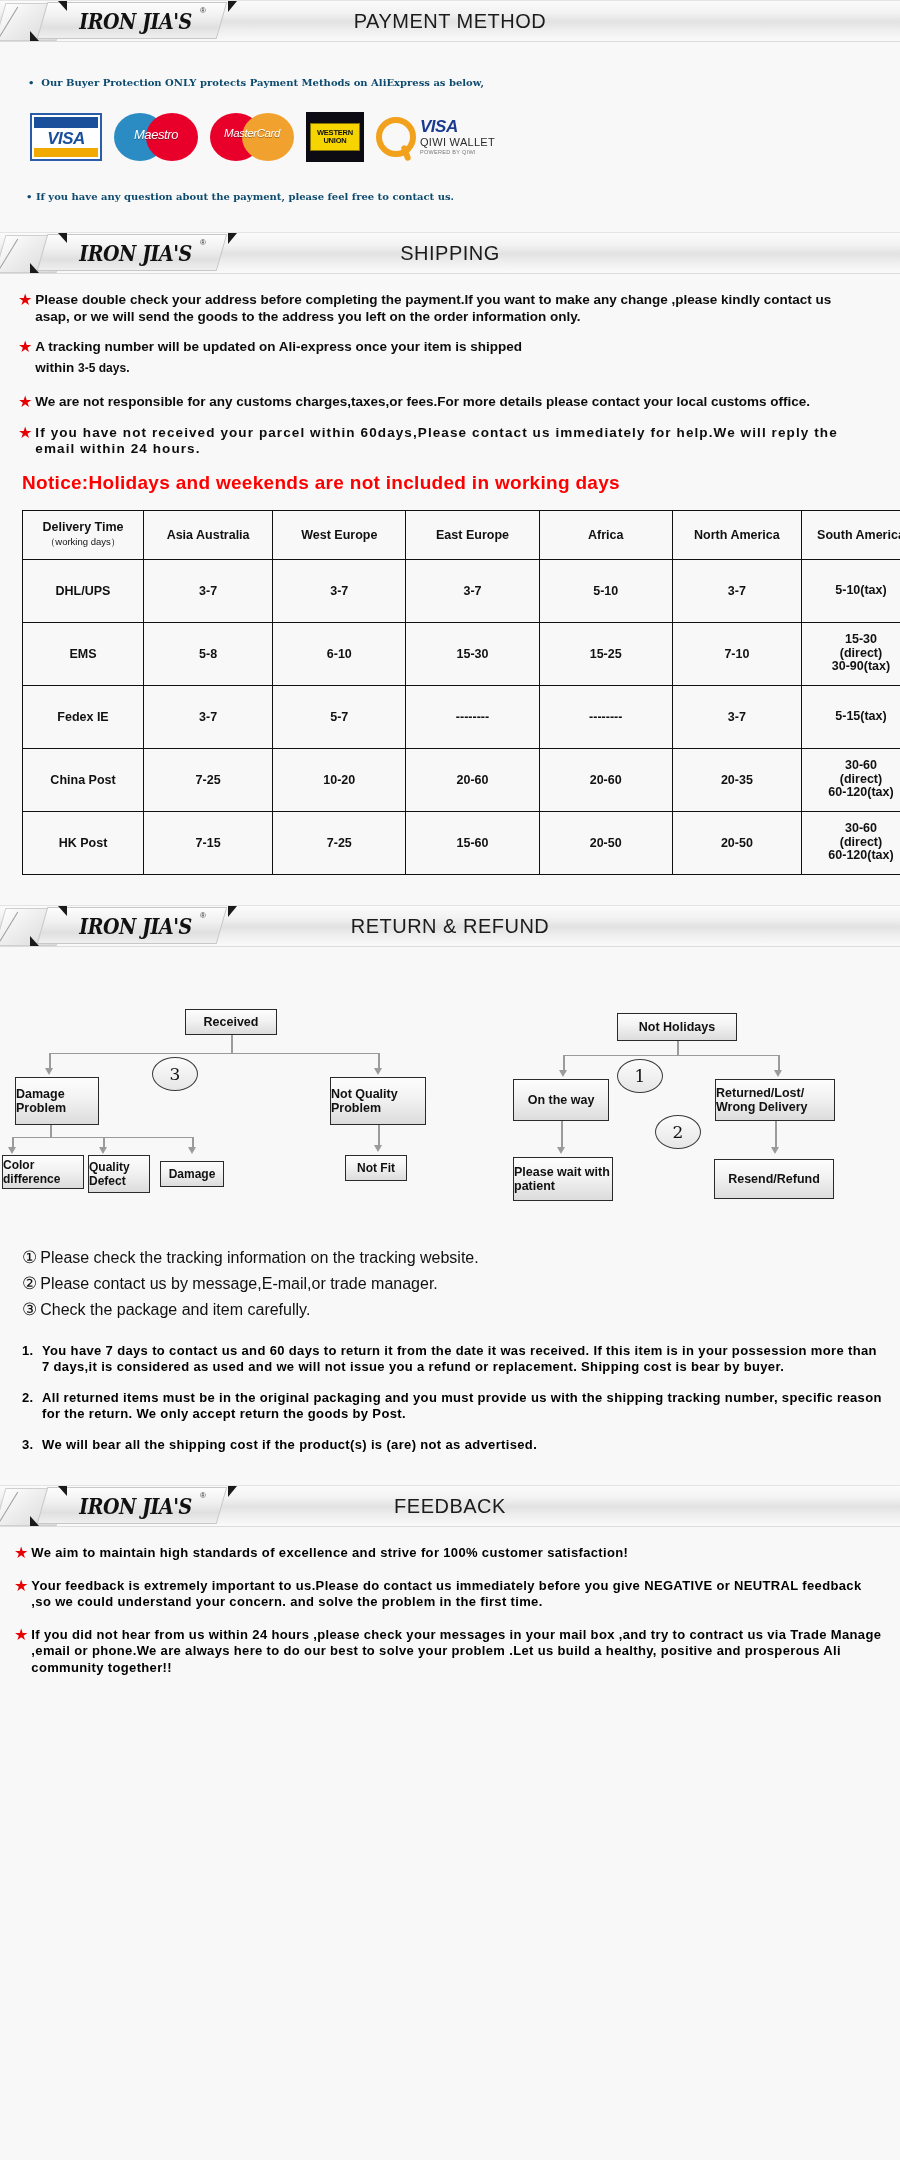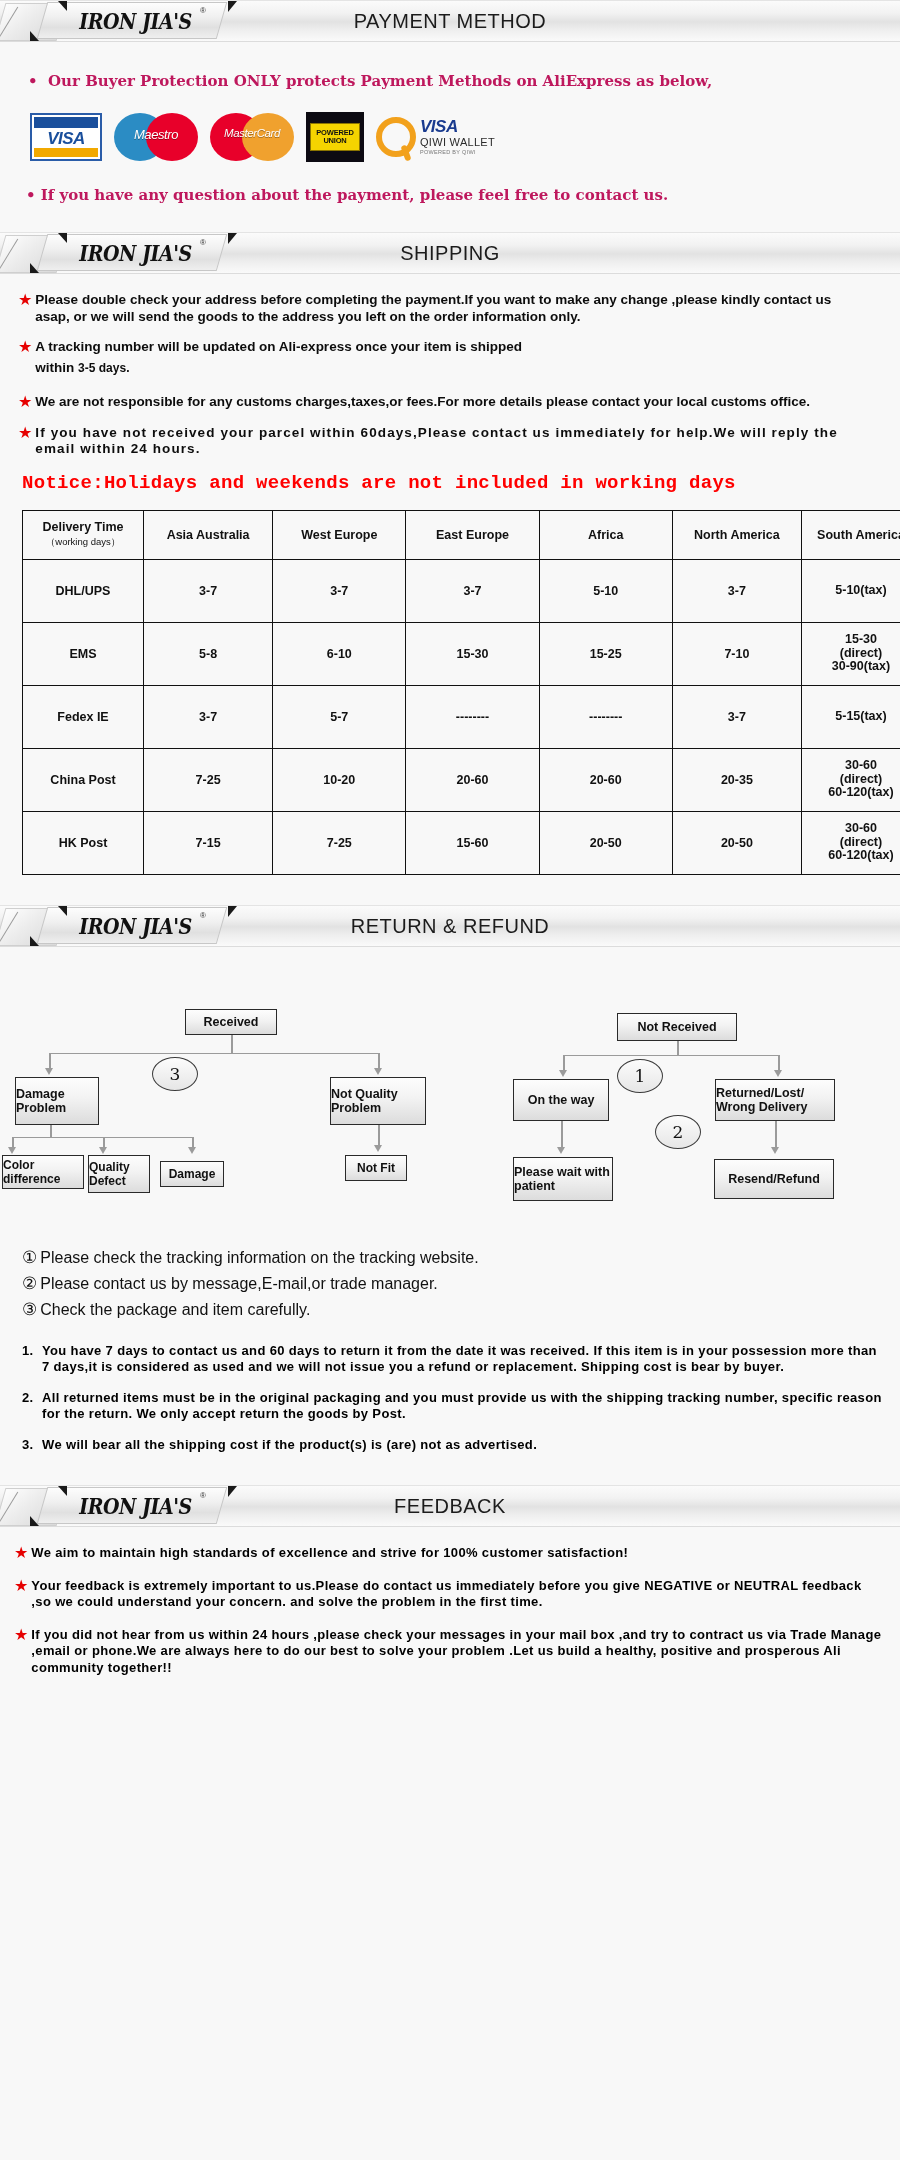--- a/index.html
+++ b/index.html
@@ -111,22 +111,22 @@
   .para{
     font-family:"Liberation Sans", sans-serif;
     font-size:13.5px;
     line-height:16.5px;
     color:#0d0d0d;
     font-weight:bold;
   }
   .serif-line{
     font-family:"DejaVu Serif", serif;
     font-weight:bold;
-    font-size:15px;
-    color:#be185d;
+    font-size:10px;
+    color:#0c4a6e;
   }
 
   
   .star{
     color:#e60000;
     font-size:16px;
     line-height:15px;
     margin-right:3px;
   }
   .starrow{
@@ -223,21 +223,21 @@
   .ship-block{padding:18px 0 0 0;}
   .ship-item{margin:0 0 14px 18px;width:850px;}
   .ship-item .body{font-size:13.5px;line-height:16.5px;font-weight:bold;}
   .ship-wide{letter-spacing:1.1px;}
   .notice{
     margin:8px 0 16px 22px;
     color:#ff0000;
     font-size:19px;
     font-weight:bold;
     letter-spacing:0.3px;
-    font-family:Liberation Mono, monospace;
+    font-family:Liberation Sans, sans-serif;
   }
   .small-note{font-size:12px;font-weight:bold;}
 
   
   table.ship-table{
     margin:6px 0 0 22px;
     border-collapse:collapse;
     width:899px;
     background:#f8f8f8;
   }
@@ -362,21 +362,21 @@
     </div>
 
     <div class="icon-mc">
       <div class="c1"></div>
         <div class="c2"></div>
       <div class="lbl">MasterCard</div>
     </div>
 
     <div class="icon-wu">
       <div class="plate">
-        <span>POWERED</span>
+        <span>WESTERN</span>
         <span>UNION</span>
       </div>
     </div>
 
     <div class="icon-qiwi">
       <div class="qmark"></div>
       <div class="qtext">
         <div class="qv">VISA</div>
         <div class="qw">QIWI WALLET</div>
         <div class="qp">POWERED BY QIWI</div>
@@ -541,21 +541,21 @@
     <div class="arw" style="left:188px;top:178px;"></div>
 
     <div class="ln lnv" style="left:378px;top:156px;height:22px;"></div>
     <div class="arw" style="left:374px;top:176px;"></div>
 
     <div class="fbox" style="left:2px;top:186px;width:82px;height:34px;font-size:12px;">Color difference</div>
     <div class="fbox" style="left:88px;top:186px;width:62px;height:38px;font-size:12px;">Quality Defect</div>
     <div class="fbox" style="left:160px;top:192px;width:64px;height:26px;font-size:12px;">Damage</div>
     <div class="fbox" style="left:345px;top:186px;width:62px;height:26px;font-size:12px;">Not Fit</div>
 
-    <div class="fbox" style="left:617px;top:44px;width:120px;height:28px;">Not  Received</div>
+    <div class="fbox" style="left:617px;top:44px;width:120px;height:28px;">Not  Holidays</div>
 
     <div class="ln lnv" style="left:677px;top:72px;height:14px;"></div>
     <div class="ln lnh" style="left:563px;top:86px;width:215px;"></div>
     <div class="ln lnv" style="left:563px;top:86px;height:17px;"></div>
     <div class="ln lnv" style="left:778px;top:86px;height:17px;"></div>
     <div class="arw" style="left:559px;top:101px;"></div>
     <div class="arw" style="left:774px;top:101px;"></div>
 
     <div class="circ" style="left:617px;top:90px;width:44px;height:32px;">1</div>
 

